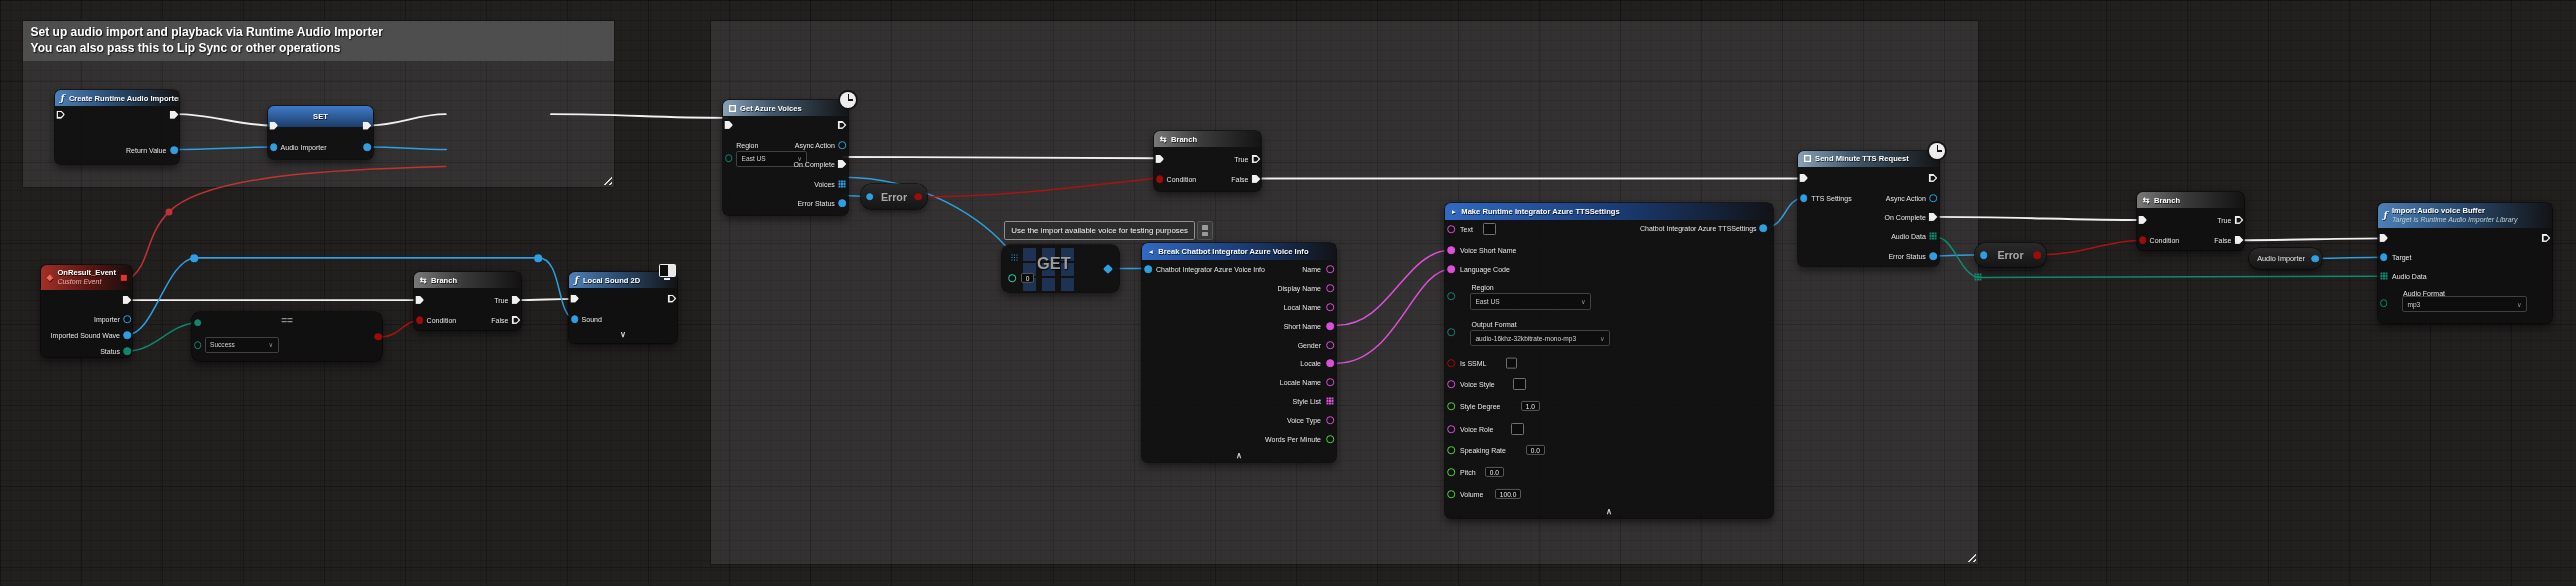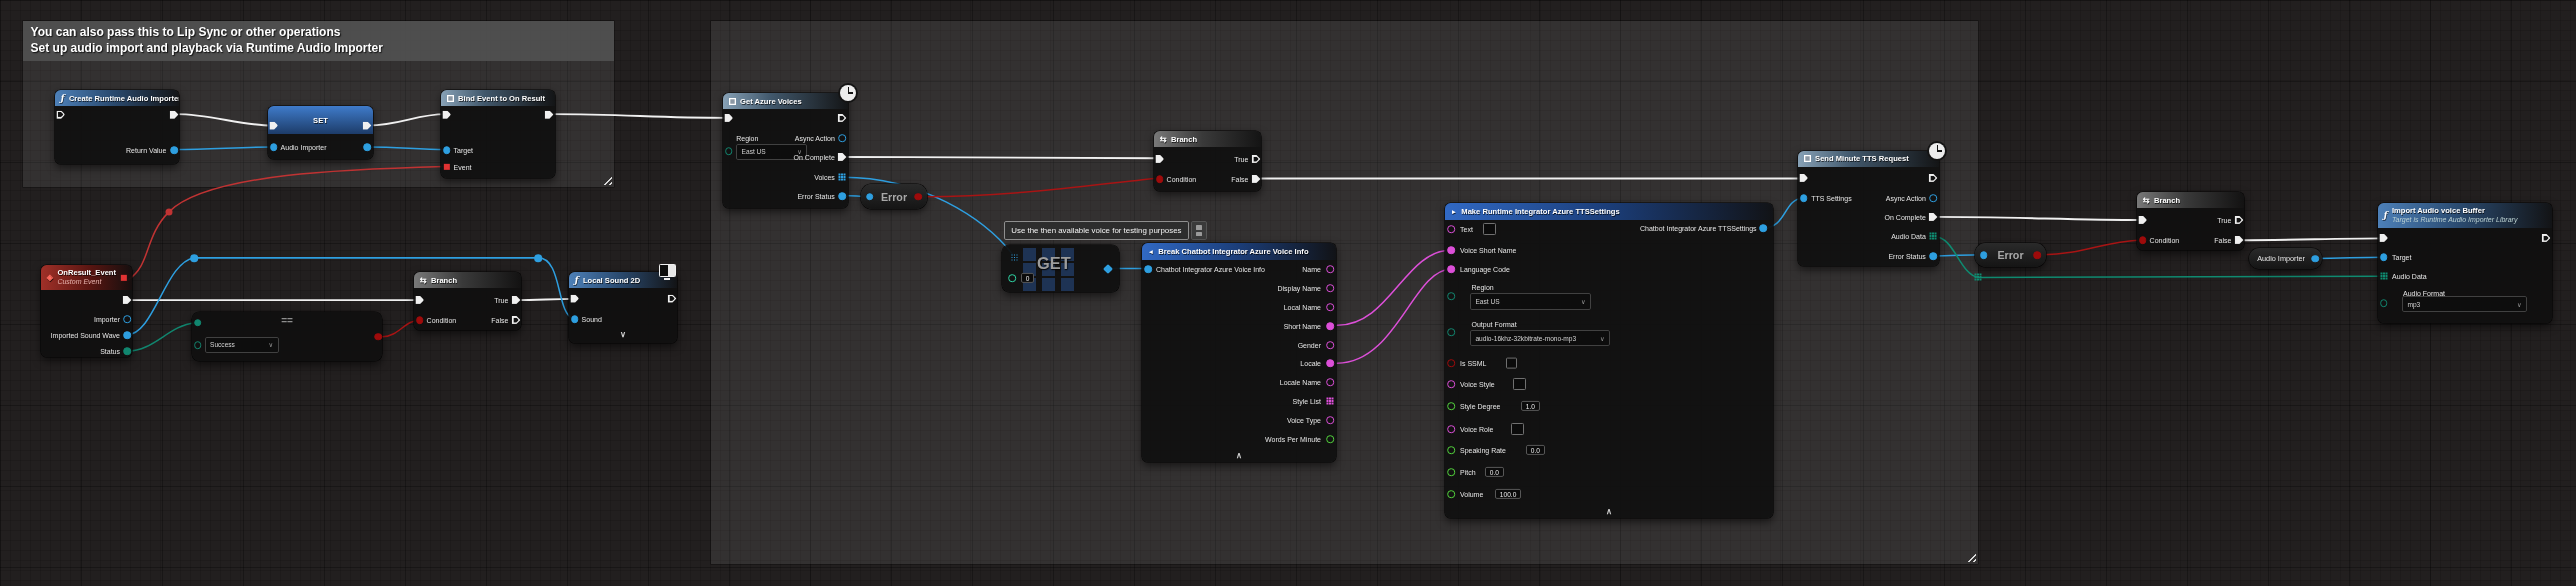--- a/index.html
+++ b/index.html
@@ -81,22 +81,22 @@
     box-shadow:19px 0 0 #1e3354,38px 0 0 #1e3354,0 15px 0 #1e3354,19px 15px 0 #1e3354,38px 15px 0 #1e3354,
     0 30px 0 #1e3354,19px 30px 0 #1e3354,38px 30px 0 #1e3354}
 </style>
 </head>
 <body>
 
 <div class="canvas">
 
   <div class="comment" style="left:23px;top:21px;width:591px;height:166px">
     <div class="chead">
+      <div>Set up audio import and playback via Runtime Audio Importer</div>
       <div>You can also pass this to Lip Sync or other operations</div>
-      <div>Set up audio import and playback via Runtime Audio Importer</div>
     </div>
     <div class="hatch"></div>
   </div>
 
   <div class="comment" style="left:711px;top:21px;width:1267px;height:543px">
     <div class="hatch"></div>
   </div>
 
   <svg class="wires" width="2576" height="587" viewBox="0 0 4086 931">
     <g fill="none" stroke-linecap="round">
@@ -144,42 +144,30 @@
       <span class="fic">ƒ</span>
       <span>Create Runtime Audio Importer</span>
     </div>
     <span class="pe h" style="left:5.7px;top:24.6px"></span>
     <span class="pe" style="left:119px;top:24.6px"></span>
     <span class="pl" style="right:12.6px;top:60px">Return Value</span>
     <span class="p f" style="left:119px;top:60px;--c:#2e9fe0"></span>
   </div>
 
   <div class="node" style="left:268px;top:106px;width:105px;height:53px">
-    <div class="nh set" style="height:28px">
+    <div class="nh set" style="height:21px">
       <span>SET</span>
     </div>
     <span class="pe" style="left:5.7px;top:19.5px"></span>
     <span class="pe" style="left:99px;top:19.5px"></span>
     <span class="p f" style="left:5.7px;top:41px;--c:#2e9fe0"></span>
     <span class="pl" style="left:12.6px;top:41px">Audio Importer</span>
     <span class="p f" style="left:99px;top:41px;--c:#2e9fe0"></span>
   </div>
 
-  <div class="node" style="left:441px;top:90px;width:114px;height:88px">
-    <div class="nh async">
-      <span class="sqicon"></span>
-      <span>Bind Event to On Result</span>
-    </div>
-    <span class="pe" style="left:5.7px;top:24.6px"></span>
-    <span class="pe" style="left:108px;top:24.6px"></span>
-    <span class="p f" style="left:5.7px;top:60px;--c:#2e9fe0"></span>
-    <span class="pl" style="left:12.6px;top:60px">Target</span>
-    <span class="sqpin" style="left:5.7px;top:77px"></span>
-    <span class="pl" style="left:12.6px;top:77px">Event</span>
-  </div>
 
   <div class="node" style="left:41px;top:265px;width:91px;height:92px">
     <div class="nh event nh2">
       <span style="color:#ff6a5e;font-size:8.2px">◈</span>
       <span class="tt">
         <span>OnResult_Event</span>
         <span class="sub" style="color:#e8b3ae">Custom Event</span>
       </span>
     </div>
     <span class="sqpin" style="left:83px;top:12.6px"></span>
@@ -223,21 +211,21 @@
       <span class="fic">ƒ</span>
       <span>Local Sound 2D</span>
     </div>
     <span class="pe" style="left:5.7px;top:26.5px"></span>
     <span class="pe h" style="left:103px;top:26.5px"></span>
     <span class="p f" style="left:5.7px;top:47px;--c:#2e9fe0"></span>
     <span class="pl" style="left:12.6px;top:47px">Sound</span>
     <span class="chevbtn" style="left:54px;top:57px">∨</span>
   </div>
 
-  <div class="node" style="left:723px;top:93px;width:125px;height:115px">
+  <div class="node" style="left:723px;top:100px;width:125px;height:115px">
     <div class="clockb" style="left:117px;top:-8.2px"></div>
     <div class="nh async">
       <span class="sqicon"></span>
       <span>Get Azure Voices</span>
     </div>
     <span class="pe" style="left:5.7px;top:25px"></span>
     <span class="pe h" style="left:119px;top:25px"></span>
     <span class="pl" style="left:13.2px;top:45px">Region</span>
     <span class="p" style="left:5.7px;top:58px;--c:#11866f"></span>
     <div class="dd" style="left:13.2px;top:51px;width:71px;height:15.8px">
@@ -255,21 +243,21 @@
   </div>
 
   <div class="cnode" style="left:861px;top:184px;width:66px;height:25px;font-size:10.7px">
     <span class="p f" style="left:8.8px;top:12.6px;--c:#2e9fe0"></span>
     <span>Error</span>
     <span class="p f" style="left:57px;top:12.6px;--c:#9e0b0b"></span>
   </div>
 
   <div class="notewrap" style="left:1004px;top:221px;height:19px">
     <div class="noteb">
-      <span>Use the then available voice for testing purposes</span>
+      <span>Use the import available voice for testing purposes</span>
     </div>
     <div class="notetab">
       <span class="mini"></span>
       <span class="mini" style="height:3.8px"></span>
     </div>
   </div>
 
   <div class="node" style="left:1002px;top:245px;width:117px;height:47px;border-radius:7.6px">
     <div class="getwm"></div>
     <span class="arrp" style="left:12.6px;top:12.6px;color:#2e9fe0"></span>

